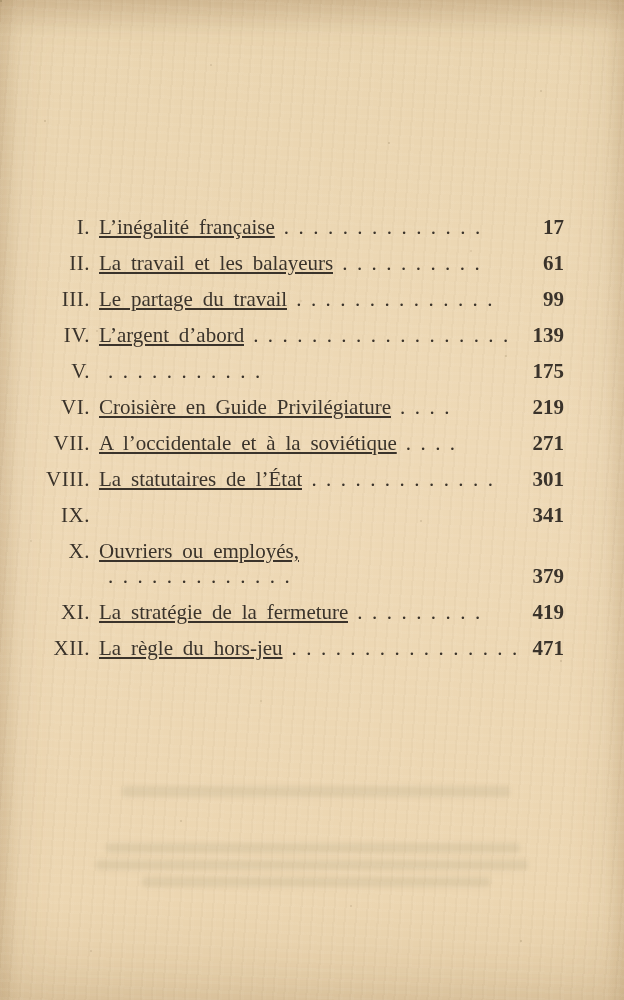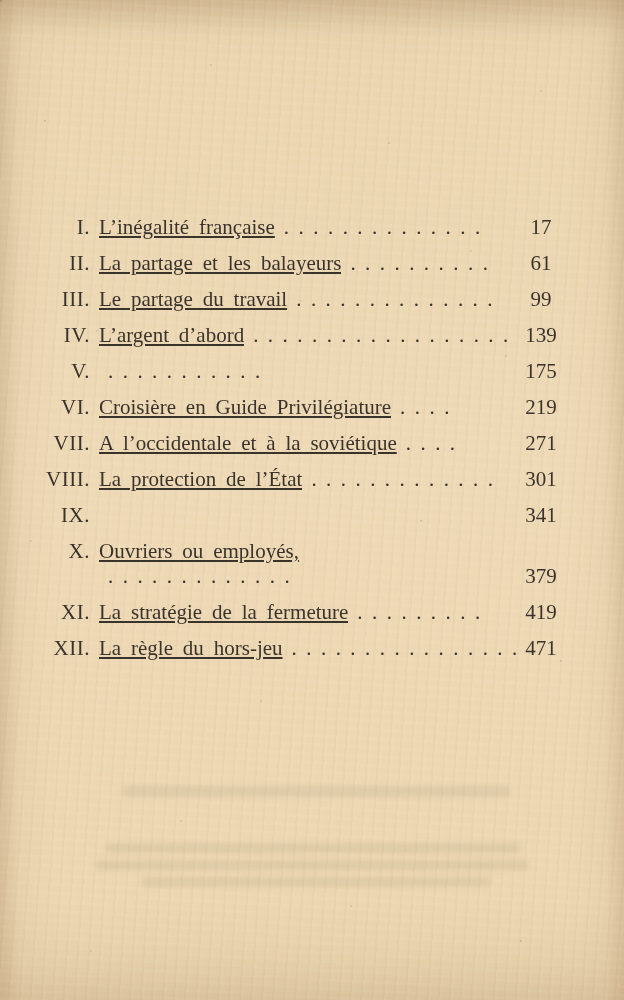--- a/index.html
+++ b/index.html
@@ -70,22 +70,23 @@
   .dots {
     flex: 1 1 0;
     min-width: 0;
     overflow: hidden;
     white-space: nowrap;
     letter-spacing: 0.45em;
     margin-left: 9px;
   }
   .pagenum {
     flex: 0 0 46px;
-    text-align: center;
+    text-align: right;
     white-space: nowrap;
+    font-weight: bold;
   }
   
   .ghost {
     position: absolute;
     background: rgba(158, 148, 118, 0.18);
     filter: blur(2px);
     border-radius: 4px;
     pointer-events: none;
   }
   .ghost.g1 { top: 786px; left: 122px; width: 388px; height: 11px; }
@@ -104,21 +105,21 @@
 
     <div class="row">
       <span class="num">I.</span>
       <span class="title">L’inégalité française</span>
       <span class="dots">..............</span>
       <span class="pagenum">17</span>
     </div>
 
     <div class="row">
       <span class="num">II.</span>
-      <span class="title">La partage et les balayeurs</span>
+      <span class="title">La travail et les balayeurs</span>
       <span class="dots">..........</span>
       <span class="pagenum">61</span>
     </div>
 
     <div class="row">
       <span class="num">III.</span>
       <span class="title">Le partage du travail</span>
       <span class="dots">..............</span>
       <span class="pagenum">99</span>
     </div>
@@ -145,21 +146,21 @@
 
     <div class="row">
       <span class="num">VII.</span>
       <span class="title">A l’occidentale et à la soviétique</span>
       <span class="dots">....</span>
       <span class="pagenum">271</span>
     </div>
 
     <div class="row">
       <span class="num">VIII.</span>
-      <span class="title">La protection de l’État</span>
+      <span class="title">La statutaires de l’État</span>
       <span class="dots">.............</span>
       <span class="pagenum">301</span>
     </div>
 
     <div class="row">
       <span class="num">IX.</span>
       <span class="dots"></span>
       <span class="pagenum">341</span>
     </div>
 

